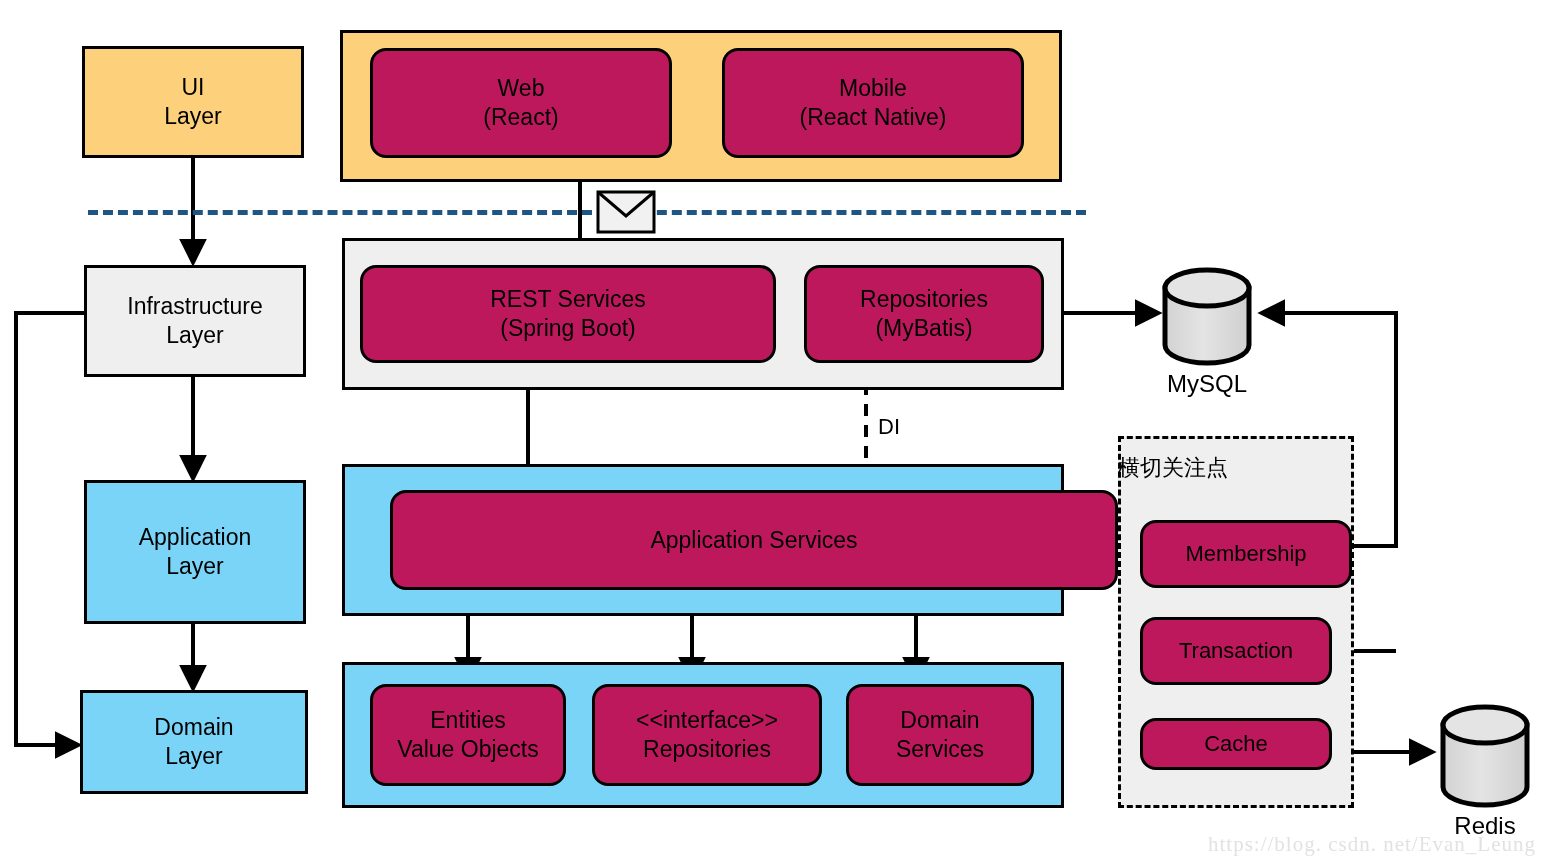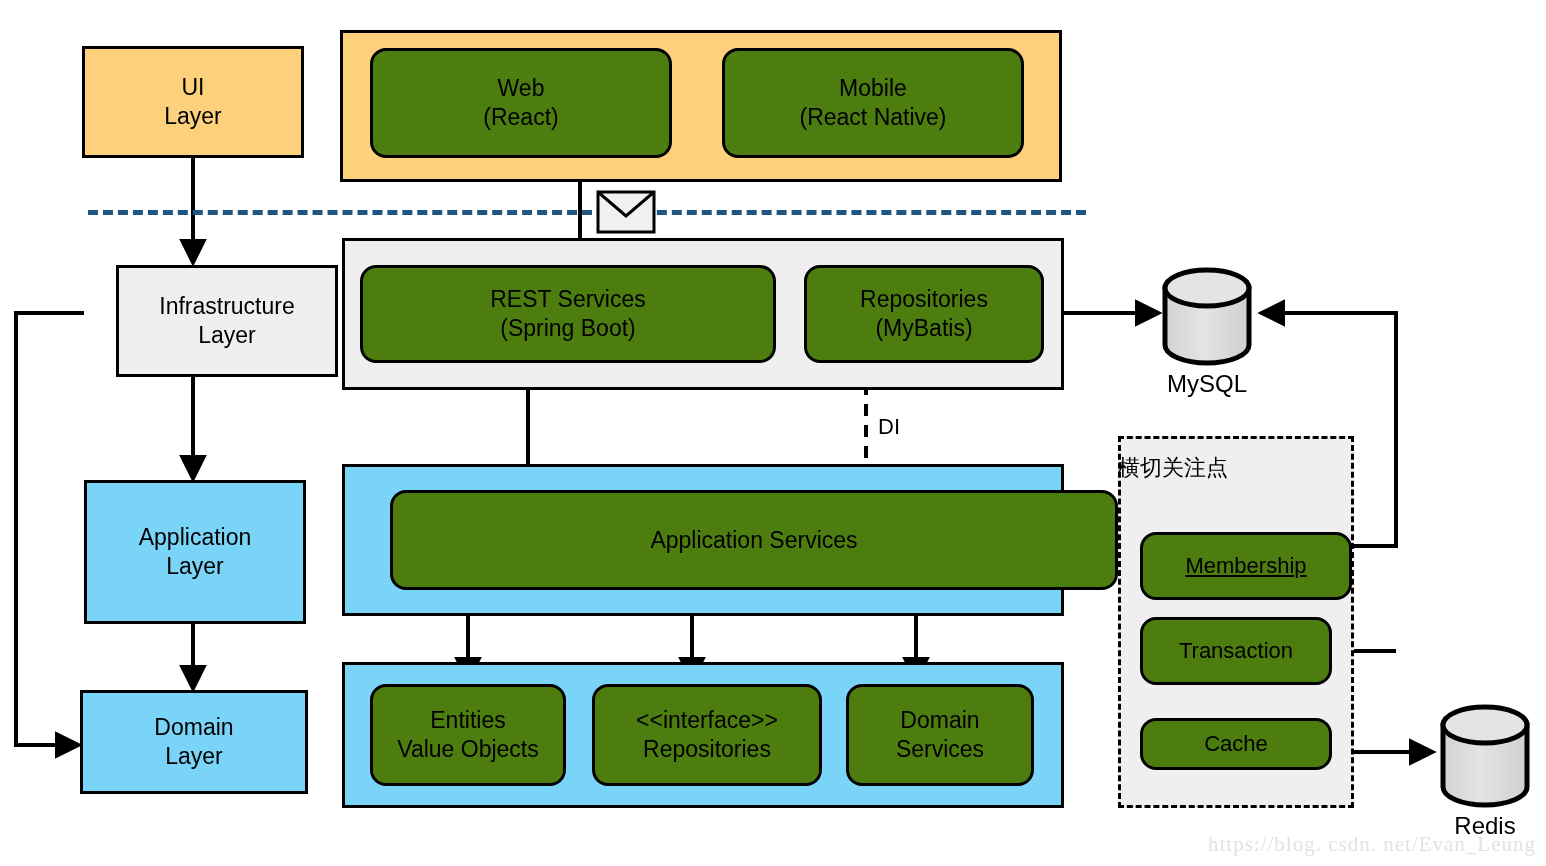--- a/index.html
+++ b/index.html
@@ -55,21 +55,21 @@
   .band-dashed {
     position: absolute;
     box-sizing: border-box;
     border: 3px dashed #000000;
     background: #efefef;
   }
   
   .rbox {
     border: 3px solid #000000;
     border-radius: 16px;
-    background: #4d7c0f;
+    background: #be185d;
     font-size: 23px;
   }
   .band-title {
     position: absolute;
     font-size: 22px;
     color: #000000;
   }
   .edge-label {
     position: absolute;
     font-size: 22px;
@@ -168,21 +168,21 @@
   <div class="envelope" style="left:596px; top:190px; width:60px; height:44px;">
     <svg width="60" height="44" viewBox="0 0 60 44">
       <rect x="2" y="2" width="56" height="40" fill="#f1f1f1" stroke="#000000" stroke-width="3"></rect>
       <path d="M 2 2 L 30 26 L 58 2" fill="none" stroke="#000000" stroke-width="3"></path>
     </svg>
   </div>
 
   <div class="node layer-chip fill-orange" style="left:82px; top:46px; width:222px; height:112px;">UI
 Layer</div>
 
-  <div class="node layer-chip fill-gray" style="left:84px; top:265px; width:222px; height:112px;margin-left:32px;">Infrastructure
+  <div class="node layer-chip fill-gray" style="left:84px; top:265px; width:222px; height:112px;">Infrastructure
 Layer</div>
 
   <div class="node layer-chip fill-blue" style="left:84px; top:480px; width:222px; height:144px;">Application
 Layer</div>
 
   <div class="node layer-chip fill-blue" style="left:80px; top:690px; width:228px; height:104px;">Domain
 Layer</div>
 
   <div class="band fill-orange" style="left:340px; top:30px; width:722px; height:152px;"></div>
   <div class="node rbox" style="left:370px; top:48px; width:302px; height:110px;">Web
@@ -203,21 +203,21 @@
   <div class="band fill-blue" style="left:342px; top:662px; width:722px; height:146px;"></div>
   <div class="node rbox" style="left:370px; top:684px; width:196px; height:102px;">Entities
 Value Objects</div>
   <div class="node rbox" style="left:592px; top:684px; width:230px; height:102px;">&lt;&lt;interface&gt;&gt;
 Repositories</div>
   <div class="node rbox" style="left:846px; top:684px; width:188px; height:102px;">Domain
 Services</div>
 
   <div class="band-dashed" style="left:1118px; top:436px; width:236px; height:372px;"></div>
   <div class="band-title" style="left:1118px; top:453px; width:236px;">横切关注点</div>
-  <div class="node rbox" style="left:1140px; top:532px; width:212px; height:68px; font-size:22px;text-decoration:underline;">Membership</div>
+  <div class="node rbox" style="left:1140px; top:520px; width:212px; height:68px; font-size:22px;">Membership</div>
   <div class="node rbox" style="left:1140px; top:617px; width:192px; height:68px; font-size:22px;">Transaction</div>
   <div class="node rbox" style="left:1140px; top:718px; width:192px; height:52px; font-size:22px;">Cache</div>
 
   <div class="db-label" style="left:1137px; top:370px; width:140px;">MySQL</div>
   <div class="db-label" style="left:1415px; top:812px; width:140px;">Redis</div>
 
   <div class="watermark" style="left:1208px; top:832px;">https://blog. csdn. net/Evan_Leung</div>
 
 </div>
 

